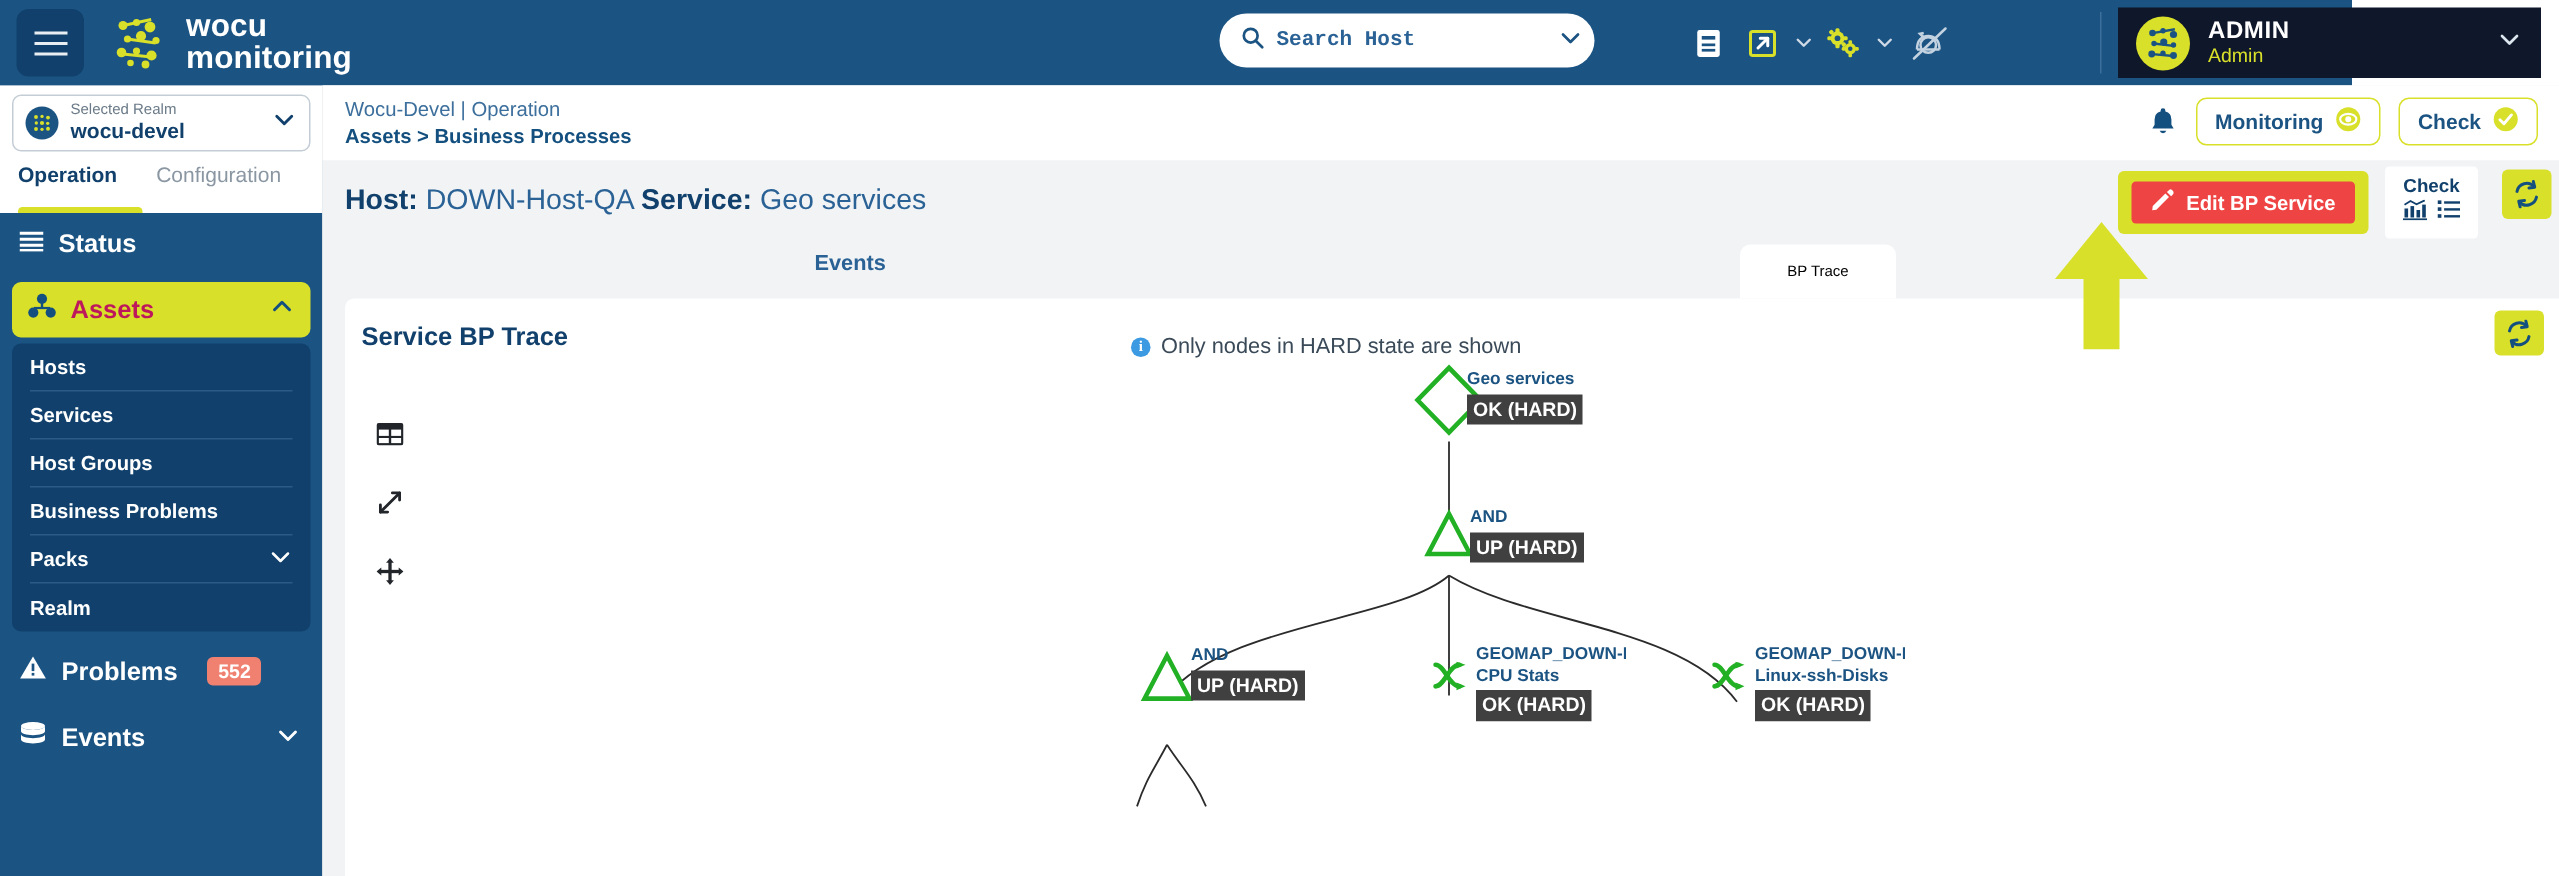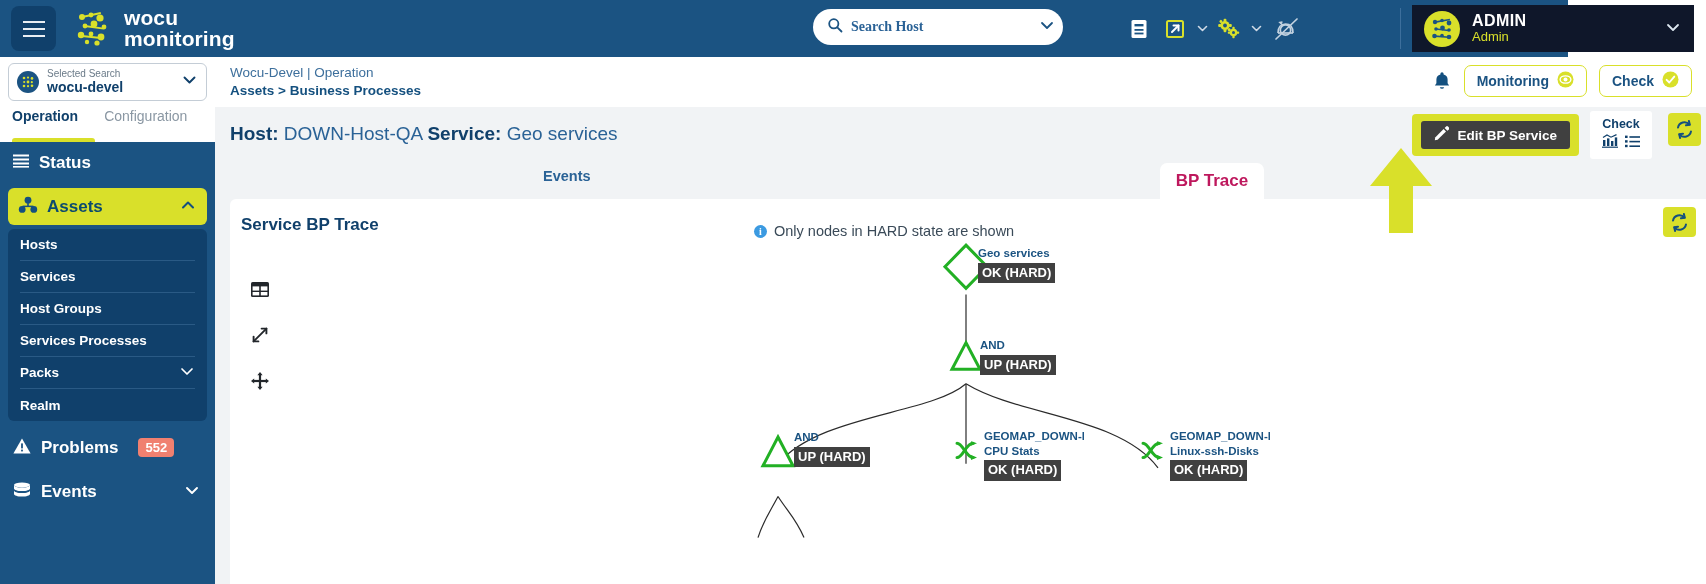--- a/index.html
+++ b/index.html
@@ -30,21 +30,21 @@
   .brand-text .l1 { font-size: 21px; font-weight: 700; color: #ffffff; letter-spacing: .1px; }
   .brand-text .l2 { font-size: 21px; font-weight: 700; color: #ffffff; letter-spacing: .1px; }
 
   .search-wrap {
     position: absolute; left: 813px; top: 9px; width: 250px; height: 36px;
     background: #fff; border-radius: 18px; display: flex; align-items: center;
     padding: 0 8px 0 14px; cursor: text;
   }
   .search-wrap svg { flex: 0 0 auto; }
   .search-input {
-    border: 0; outline: 0; flex: 1; font-family: Liberation Serif, serif;
+    border: 0; outline: 0; flex: 1; font-family: Liberation Mono, monospace;
     font-size: 14px; color: #1b5382; font-weight: 600; margin-left: 8px; background: transparent;
   }
   .search-input::placeholder { color: #2a6296; opacity: 1; font-weight: 600; }
   .search-caret { margin-left: auto; color: #1b5382; }
 
   .hdr-icons { position: absolute; left: 1122px; top: 0; height: 57px; display: flex; align-items: center; gap: 2px; }
   .hdr-ic { display: flex; align-items: center; justify-content: center; width: 34px; height: 40px; cursor: pointer; }
   .hdr-chev { width: 16px; display: flex; align-items: center; justify-content: center; cursor: pointer; }
   .hdr-sep { position: absolute; left: 1400px; top: 8px; width: 1px; height: 41px; background: #3d6f9c; }
 
@@ -84,21 +84,21 @@
 
   .nav-status {
     height: 42px; display: flex; align-items: center; padding-left: 13px; gap: 10px; cursor: pointer;
   }
   .nav-label { font-size: 17px; font-weight: 700; color: #ffffff; }
 
   .nav-assets {
     margin: 4px 8px 0 8px; height: 37px; background: #d9e02a; border-radius: 6px;
     display: flex; align-items: center; padding: 0 10px; gap: 9px; cursor: pointer;
   }
-  .nav-assets .nav-label { color: #0c4a6e; }
+  .nav-assets .nav-label { color: #be185d; }
   .nav-assets .chev { margin-left: auto; }
 
   .submenu { margin: 4px 8px 0 8px; background: #10406b; border-radius: 6px; padding: 0 12px; }
   .sub-item {
     height: 32px; display: flex; align-items: center; font-size: 13.5px; font-weight: 700;
     color: #ffffff; border-bottom: 1px solid #2a5a85; cursor: pointer;
   }
   .sub-item:last-child { border-bottom: 0; }
   .sub-item .chev { margin-left: auto; }
 
@@ -125,21 +125,21 @@
   .panel-strip { position: relative; height: 477px; background: #f1f3f5; padding-left: 15px; padding-top: 6px; }
 
   .titlebar { height: 42px; display: flex; align-items: center; position: relative; }
   .page-title { font-size: 19px; color: #2a6296; }
   .page-title b { color: #10406b; }
 
   .edit-highlight {
     position: absolute; right: 127px; top: 1px; background: #d9e02a; border-radius: 4px; padding: 7px 9px;
   }
   .edit-btn {
-    background: #404040; color: #ffffff; border: 0; border-radius: 3px;
+    background: #ef4444; color: #ffffff; border: 0; border-radius: 3px;
     height: 28px; padding: 0 13px; font-size: 13.5px; font-weight: 600;
     display: flex; align-items: center; gap: 8px; cursor: pointer;
     font-family: "Liberation Sans", sans-serif;
   }
   .kpi-box {
     position: absolute; right: 54px; top: -2px; width: 62px; height: 48px; background: #fff;
     border-radius: 3px; display: flex; flex-direction: column; align-items: center; justify-content: center;
   }
   .kpi-box .kl { font-size: 12.5px; font-weight: 700; color: #10406b; line-height: 1; }
   .kpi-icons { display: flex; gap: 7px; margin-top: 3px; }
@@ -149,21 +149,21 @@
   }
 
   
   .tabrow { position: relative; height: 36px; margin-top: 8px; }
   .tab-events {
     position: absolute; left: 313px; top: 5px; font-size: 14.5px; font-weight: 700; color: #2a6296; cursor: pointer;
   }
   .tab-bptrace {
     position: absolute; left: 930px; top: 0; width: 104px; height: 36px; background: #ffffff;
     border-radius: 7px 7px 0 0; display: flex; align-items: center; justify-content: center;
-    font-size: 17px; font-weight: 700; color: #be185d; cursor: pointer;
+    font-size: 10px; font-weight: 400; color: #000000; cursor: pointer;
   }
 
   .card {
     position: relative; background: #ffffff; border-radius: 6px 0 0 0;
     height: 395px; margin-right: 0; overflow: hidden;
   }
   .card-title { position: absolute; left: 11px; top: 16px; font-size: 17px; font-weight: 700; color: #10406b; }
   .hard-note { position: absolute; left: 524px; top: 24px; font-size: 14.5px; color: #3a4a58; display: flex; align-items: center; gap: 7px; }
   .info-dot {
     width: 13px; height: 13px; border-radius: 50%; background: #3b9ae1; color: #fff;
@@ -350,21 +350,21 @@
               <circle cx="3.2" cy="7" r="1.1"></circle>
                 <circle cx="7" cy="7" r="1.4"></circle>
                 <circle cx="10.8" cy="7.2" r="1.1"></circle>
               <circle cx="3" cy="11" r="1.3"></circle>
                 <circle cx="7" cy="11.2" r="1.1"></circle>
                 <circle cx="11" cy="10.8" r="1.3"></circle>
             </g>
           </svg>
         </span>
         <div class="realm-txt">
-          <div class="r1">Selected Search</div>
+          <div class="r1">Selected Realm</div>
           <div class="r2">wocu-devel</div>
         </div>
         <span class="realm-chev">
           <svg width="17" height="17" viewBox="0 0 17 17" fill="none" stroke="#10406b" stroke-width="1.9">
             <polyline points="3.5,6.5 8.5,11.5 13.5,6.5" stroke-linecap="round" stroke-linejoin="round"></polyline>
           </svg>
         </span>
       </div>
     </div>
 
@@ -408,21 +408,21 @@
       <div class="sub-item">
         <span>Hosts</span>
       </div>
       <div class="sub-item">
         <span>Services</span>
       </div>
       <div class="sub-item">
         <span>Host Groups</span>
       </div>
       <div class="sub-item">
-        <span>Services Processes</span>
+        <span>Business Problems</span>
       </div>
       <div class="sub-item">
         <span>Packs</span>
         <span class="chev">
           <svg width="16" height="16" viewBox="0 0 16 16" fill="none" stroke="#ffffff" stroke-width="1.7">
             <polyline points="3,6 8,11 13,6" stroke-linecap="round" stroke-linejoin="round"></polyline>
           </svg>
         </span>
       </div>
       <div class="sub-item">

